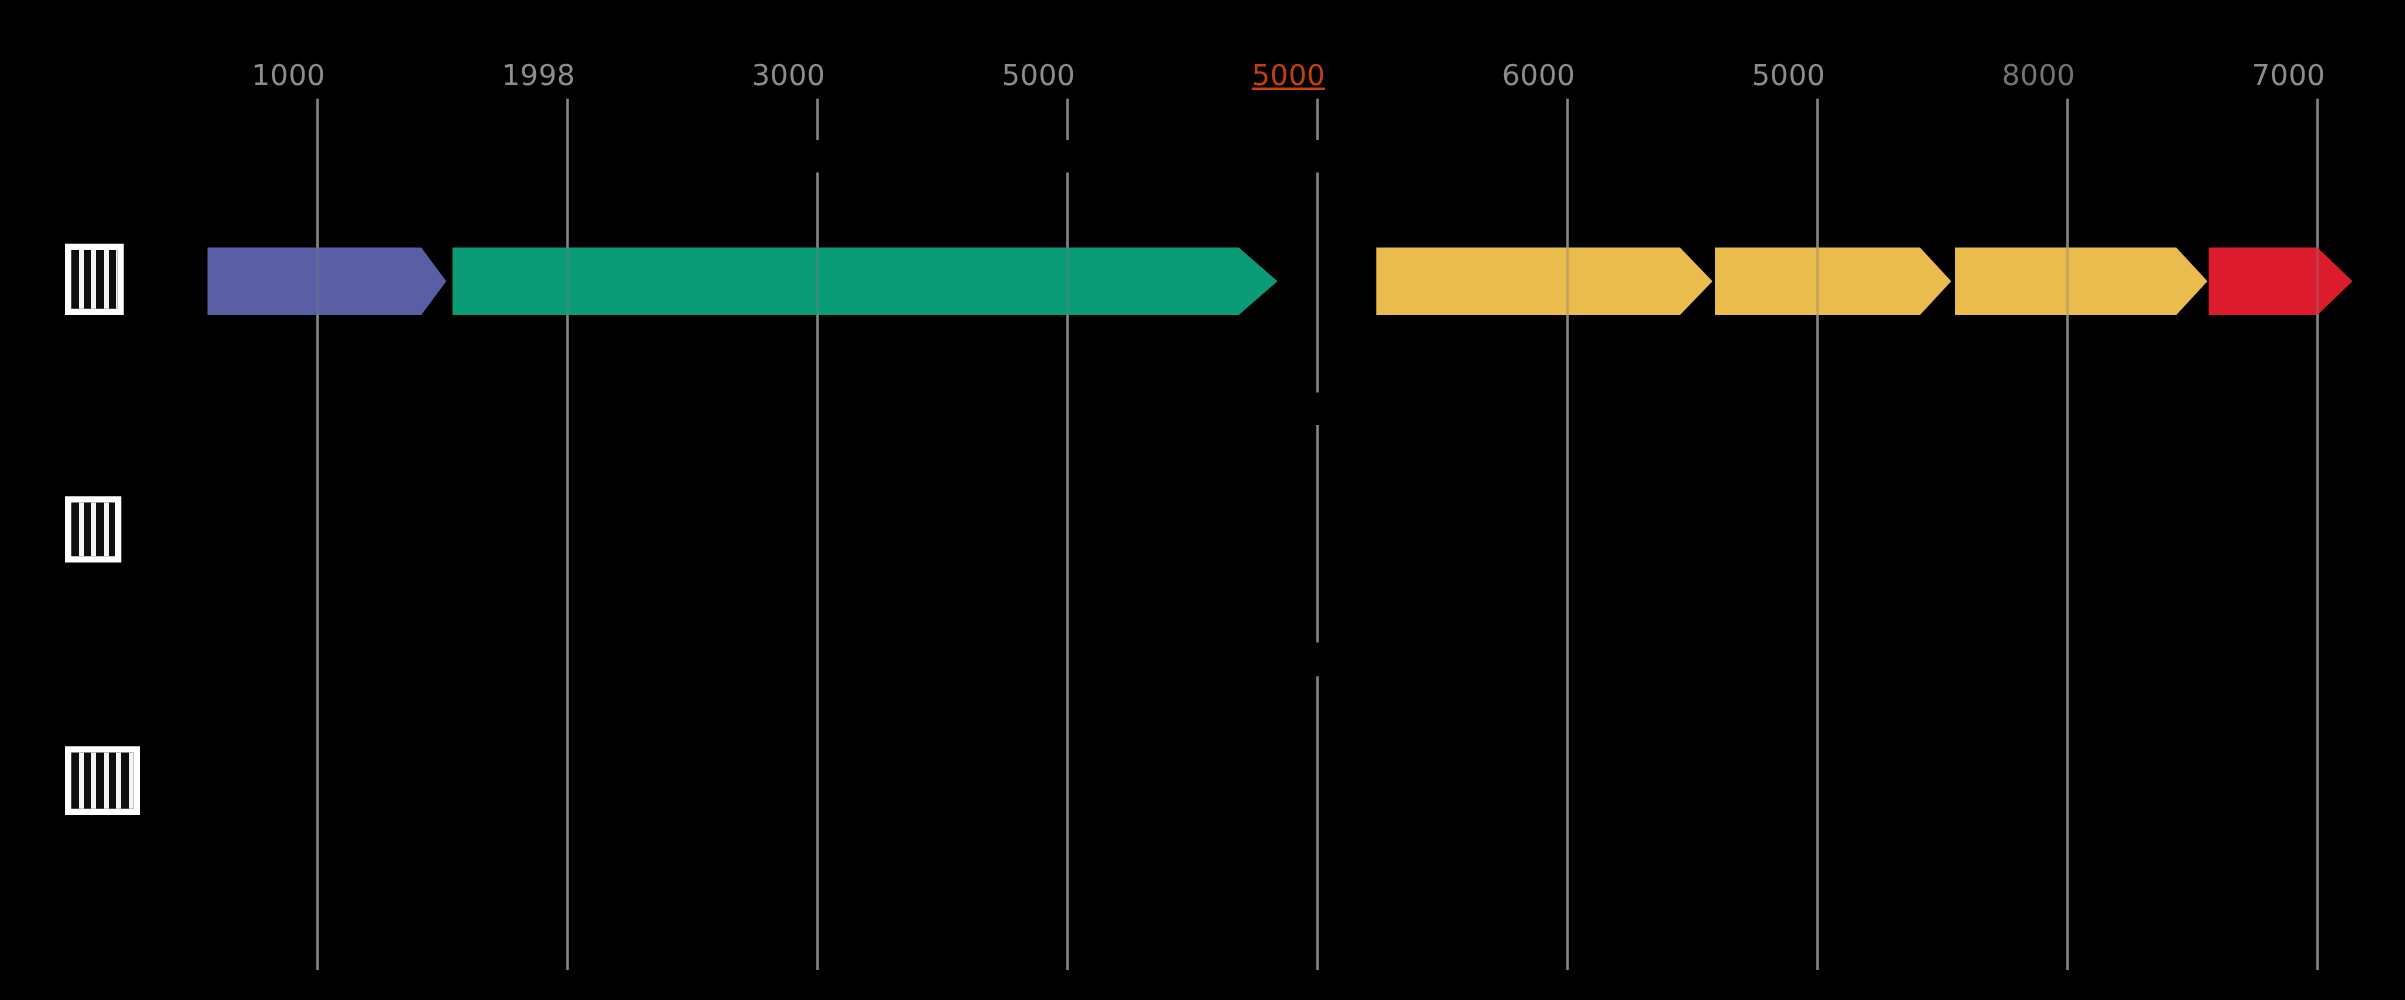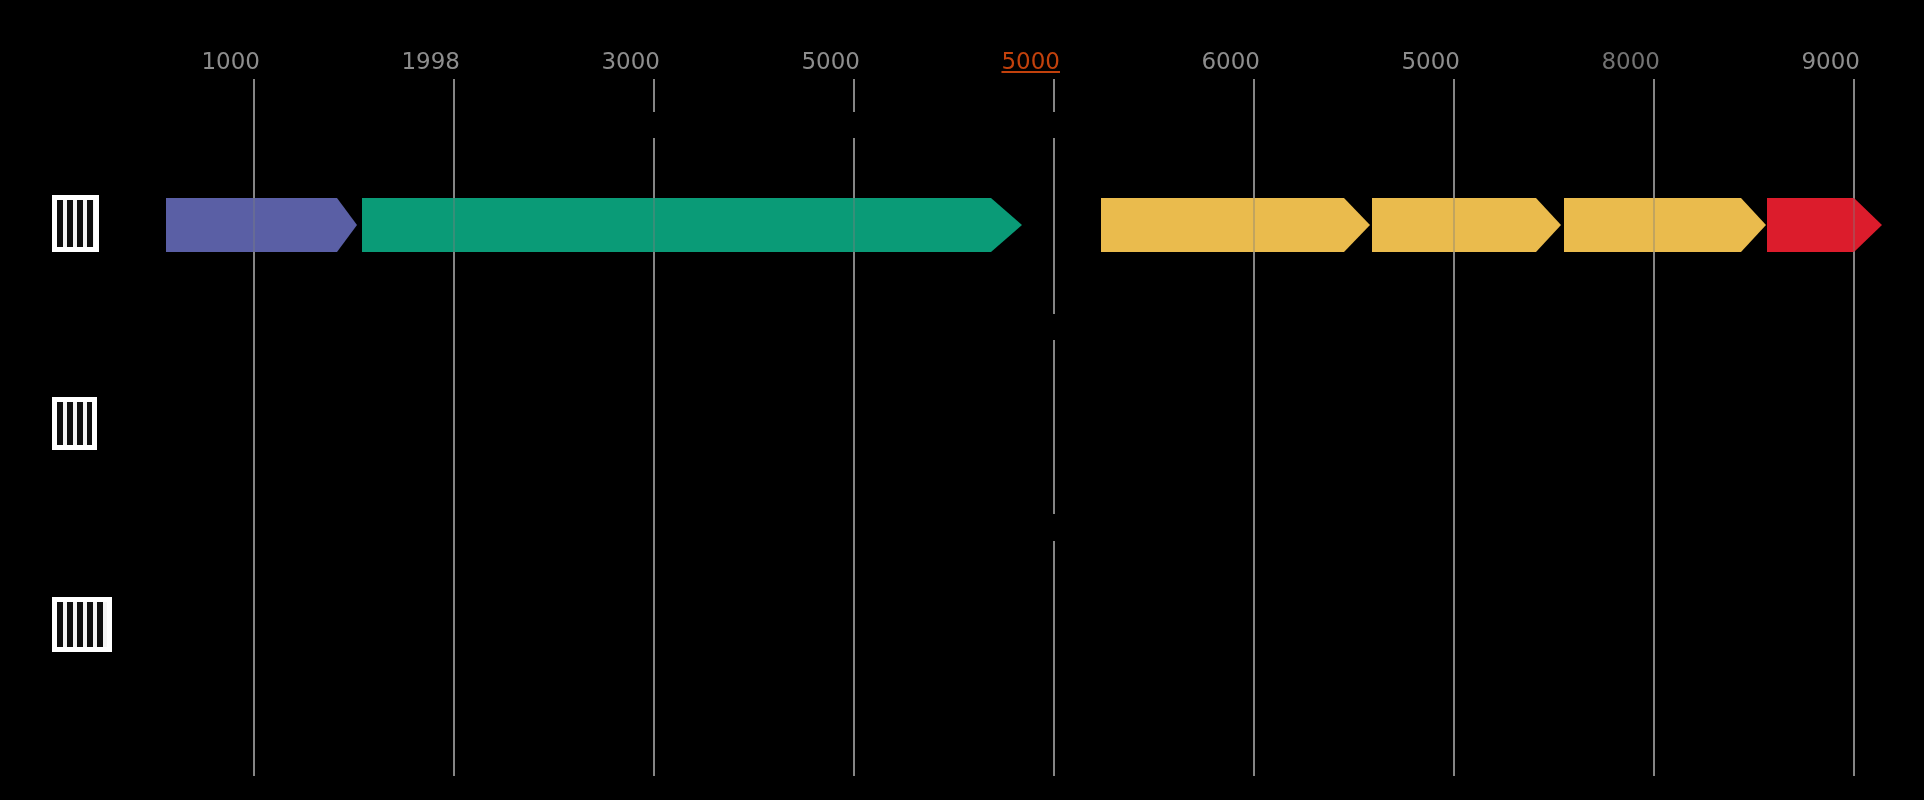--- a/index.html
+++ b/index.html
@@ -52,20 +52,20 @@
     <div class="gridline-overlay" style="left: 1209px; top: 79px; height: 697px;"></div>
     <div class="tick-label" style="left: 1216px; top: 50px; color: rgb(141, 141, 141);">6000</div>
     <div class="gridline" style="left: 1409px; top: 79px; height: 697px; background: rgb(137, 137, 137);"></div>
     <div class="gridline-overlay" style="left: 1409px; top: 79px; height: 697px;"></div>
     <div class="tick-label" style="left: 1416px; top: 50px; color: rgb(141, 141, 141);">5000</div>
     <div class="gridline" style="left: 1609px; top: 79px; height: 697px; background: rgb(137, 137, 137);"></div>
     <div class="gridline-overlay" style="left: 1609px; top: 79px; height: 697px;"></div>
     <div class="tick-label" style="left: 1616px; top: 50px; color: #737373;">8000</div>
     <div class="gridline" style="left: 1809px; top: 79px; height: 697px; background: rgb(137, 137, 137);"></div>
     <div class="gridline-overlay" style="left: 1809px; top: 79px; height: 697px;"></div>
-    <div class="tick-label" style="left: 1816px; top: 50px; color: rgb(141, 141, 141);">9000</div>
+    <div class="tick-label" style="left: 1816px; top: 50px; color: rgb(141, 141, 141);">7000</div>
     <div class="gap-rect" style="left: 560px; top: 112px; width: 500px; height: 26px;"></div>
     <div class="gap-rect" style="left: 960px; top: 314px; width: 100px; height: 26px;"></div>
     <div class="gap-rect" style="left: 960px; top: 514px; width: 100px; height: 27px;"></div>
     <div class="track-icon" style="left: 8px; top: 195px; width: 47px; height: 57px;"></div>
     <div class="track-icon" style="left: 8px; top: 397px; width: 45px; height: 53px;"></div>
     <div class="track-icon" style="left: 8px; top: 597px; width: 60px; height: 55px;"></div>
   </div>
 
 </body></html>

